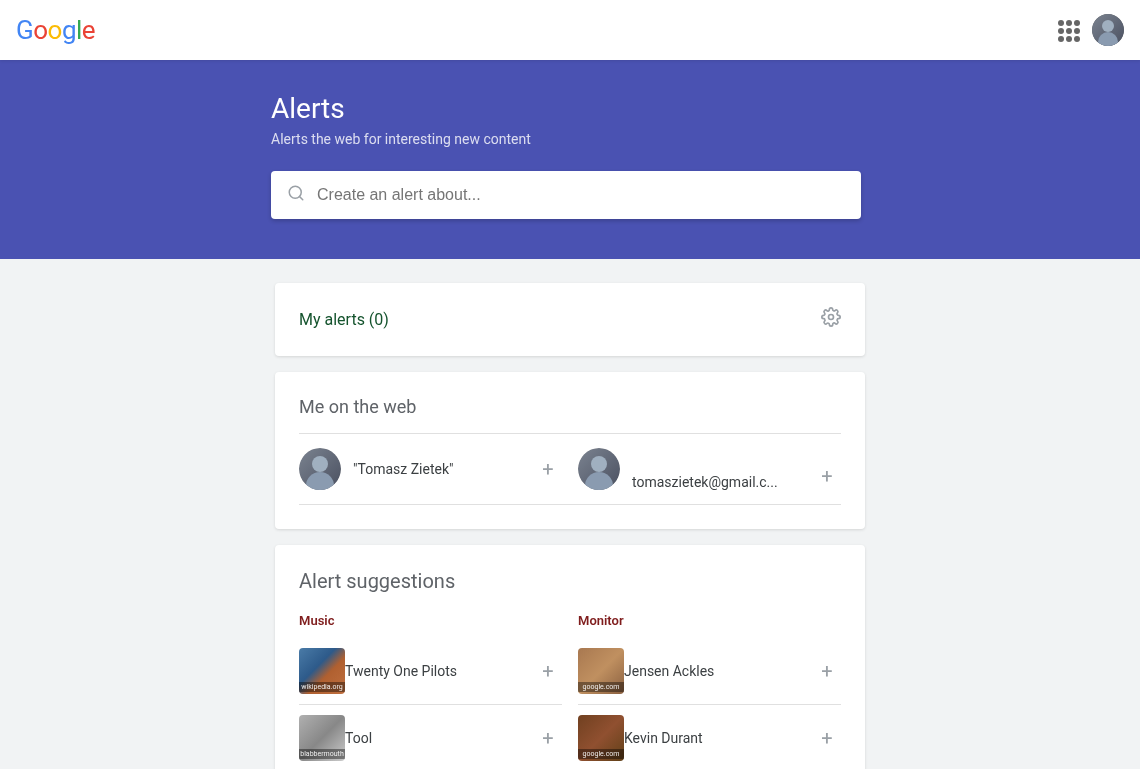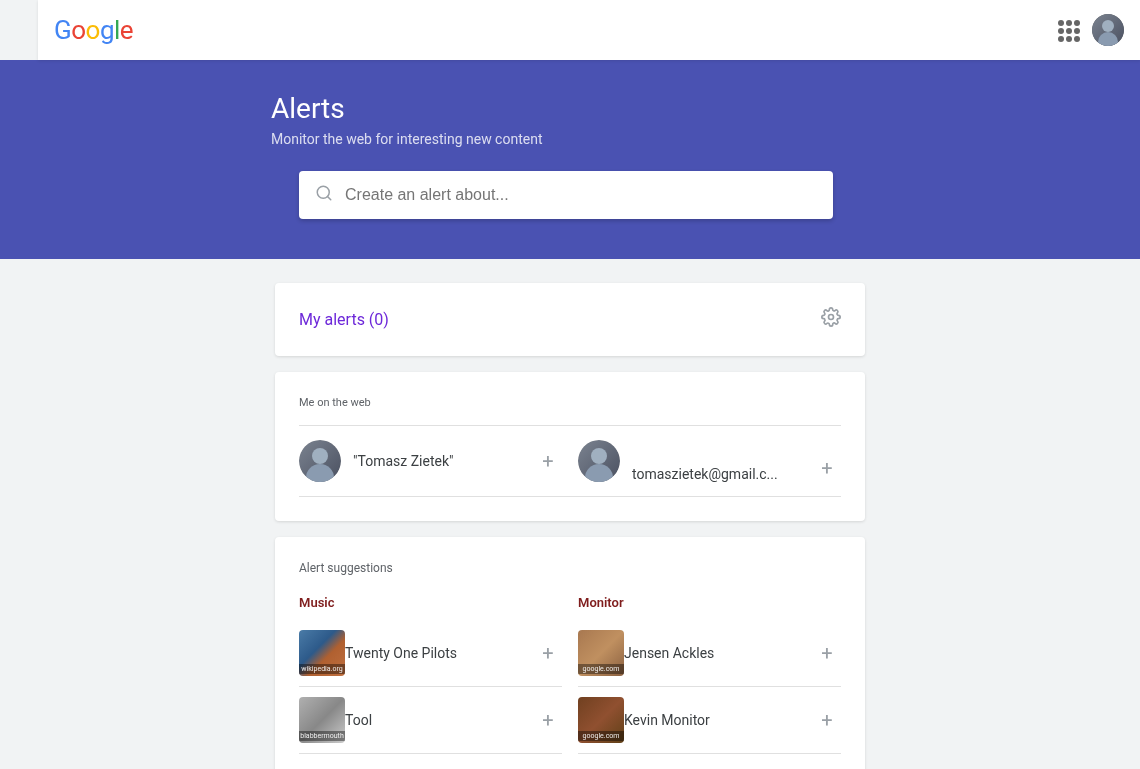--- a/index.html
+++ b/index.html
@@ -14,21 +14,20 @@
     .topbar {
       background: #fff;
       height: 60px;
       display: flex;
       align-items: center;
       justify-content: space-between;
       padding: 0 16px;
       box-shadow: 0 1px 3px rgba(0,0,0,0.1);
       position: relative;
       z-index: 10;
-      margin-left: 38px;
     }
     .logo {
       display: flex;
       align-items: center;
       gap: 0;
     }
     .logo-text {
       font-size: 26px;
       font-weight: 400;
       letter-spacing: -0.5px;
@@ -119,21 +118,21 @@
       color: #fff;
       font-size: 28px;
       font-weight: 400;
       margin-bottom: 6px;
     }
     .header-subtitle {
       color: rgba(255,255,255,0.8);
       font-size: 14px;
     }
     .search-bar {
-      width: 534px;
+      width: 590px;
       background: #fff;
       border-radius: 4px;
       display: flex;
       align-items: center;
       padding: 0 16px;
       height: 48px;
       box-shadow: 0 2px 4px rgba(0,0,0,0.2);
     }
     .search-icon-wrap {
       margin-right: 12px;
@@ -168,32 +167,32 @@
     }
 
     
     .my-alerts-header {
       display: flex;
       align-items: center;
       justify-content: space-between;
     }
     .my-alerts-title {
       font-size: 16px;
-      color: #6d28d9;
+      color: #14532d;
       font-weight: 400;
     }
     .gear-icon {
       color: #9aa0a6;
       font-size: 20px;
       cursor: pointer;
     }
 
     
     .section-title {
-      font-size: 11px;
+      font-size: 18px;
       color: #5f6368;
       margin-bottom: 16px;
       font-weight: 400;
     }
     .me-on-web-row {
       display: flex;
       gap: 0;
       border-top: 1px solid #e0e0e0;
     }
     .me-item {
@@ -268,21 +267,21 @@
 
     
     .suggestions-card {
       width: 590px;
       background: #fff;
       border-radius: 4px;
       box-shadow: 0 1px 3px rgba(0,0,0,0.12);
       padding: 24px 24px;
     }
     .suggestions-title {
-      font-size: 12px;
+      font-size: 20px;
       color: #5f6368;
       margin-bottom: 20px;
       font-weight: 400;
     }
     .suggestions-columns {
       display: flex;
       gap: 0;
     }
     .suggestions-col {
       flex: 1;
@@ -408,21 +407,21 @@
     </div>
     <div class="avatar">
       <div class="avatar-inner"></div>
     </div>
   </div>
 </div>
 
 <div class="header-section">
   <div class="header-title-area">
     <h1 class="header-title">Alerts</h1>
-    <p class="header-subtitle">Monitor the web for interesting new content</p>
+    <p class="header-subtitle">Alerts the web for interesting new content</p>
   </div>
   <div class="search-bar">
     <div class="search-icon-wrap">
       <svg width="18" height="18" viewBox="0 0 24 24" fill="none" stroke="#9aa0a6" stroke-width="2" stroke-linecap="round" stroke-linejoin="round">
         <circle cx="11" cy="11" r="8"></circle>
         <line x1="21" y1="21" x2="16.65" y2="16.65"></line>
       </svg>
     </div>
     <input class="search-input" type="text" placeholder="Create an alert about..." style="">
   </div>
@@ -494,21 +493,21 @@
         <div class="col-header">Monitor</div>
 
         <div class="suggestion-item">
           <div class="suggestion-thumb thumb-jensen"></div>
           <span class="suggestion-label">Jensen Ackles</span>
           <div class="plus-btn">+</div>
         </div>
 
         <div class="suggestion-item">
           <div class="suggestion-thumb thumb-kevin"></div>
-          <span class="suggestion-label">Kevin Monitor</span>
+          <span class="suggestion-label">Kevin Durant</span>
           <div class="plus-btn">+</div>
         </div>
 
         <div class="suggestion-item">
           
           
           
         </div>
       </div>
 

